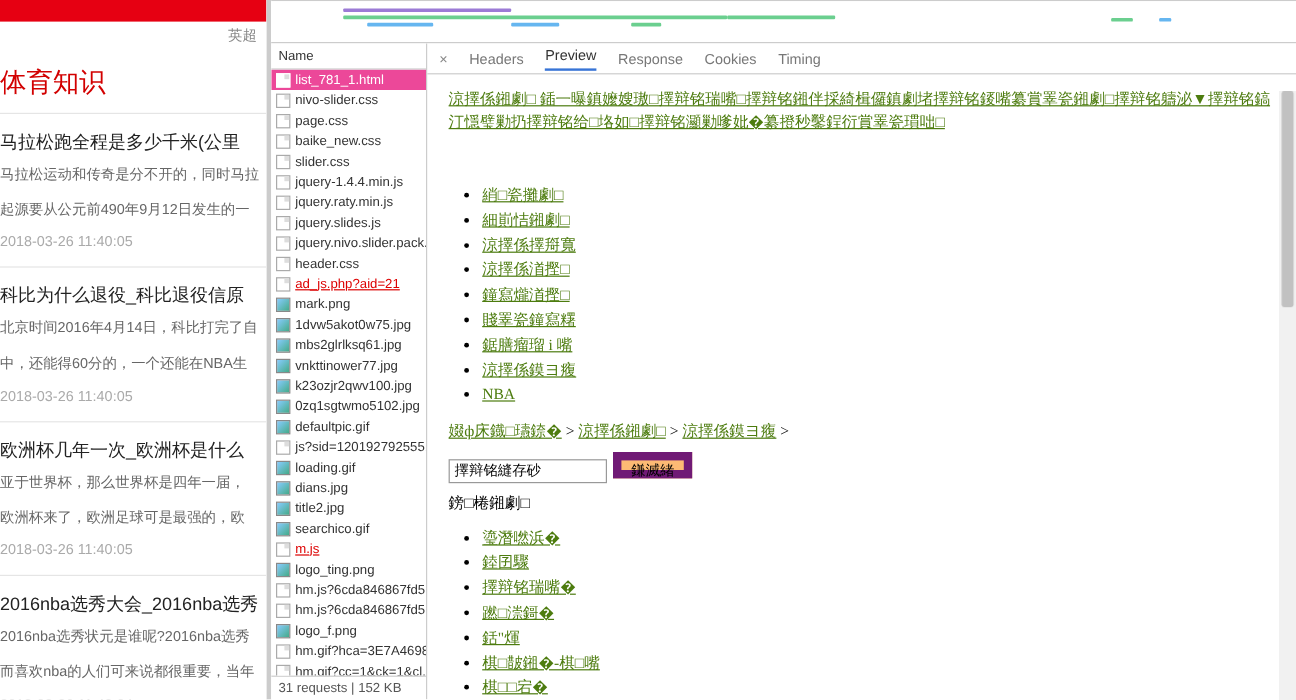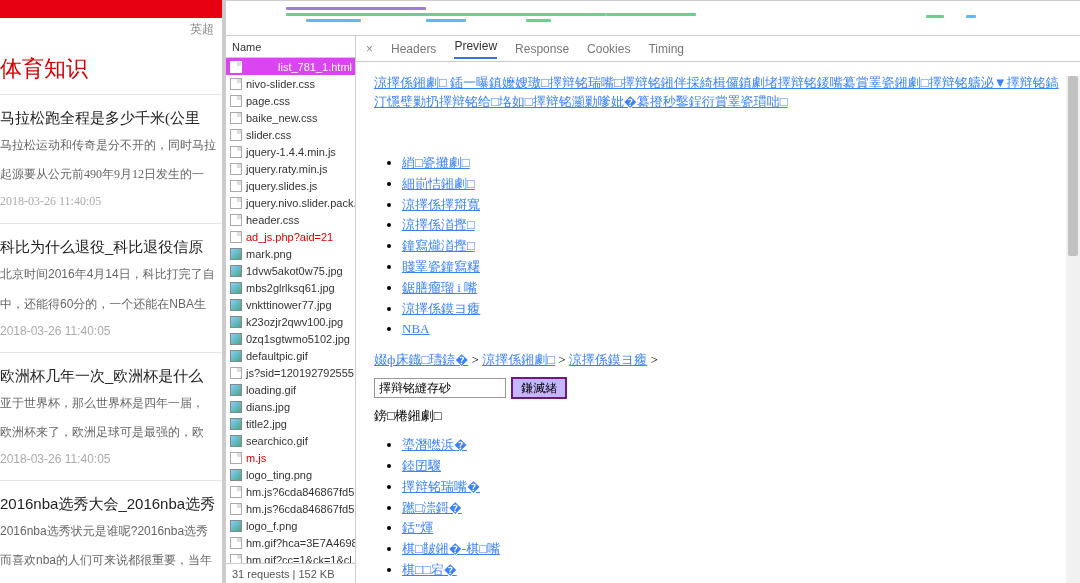--- a/index.html
+++ b/index.html
@@ -5,61 +5,61 @@
 * { box-sizing: border-box; margin: 0; padding: 0; }
 body { font-family: "Microsoft YaHei", Arial, sans-serif; font-size: 12px; color: #333; width: 1080px; height: 583px; overflow: hidden; background: #fff; }
 .root { display: flex; height: 583px; }
 
 
 .left-col { width: 222px; height: 583px; overflow: hidden; position: relative; background: #fff; }
 .red-bar { height: 18px; background: #e60012; }
 .tab-row { height: 22px; display:flex; justify-content:flex-end; align-items:center; padding-right:8px; color:#888; }
 .section-title { color: #d20000; font-size: 22px; padding: 14px 0 10px 0; border-bottom: 1px solid #e5e5e5; }
 .article { border-top: 1px solid #e5e5e5; padding: 14px 6px 14px 0; }
-.article:first-of-type { border-top: none; font-family: Liberation Serif, serif; }
+.article:first-of-type { border-top: none; }
 .a-title { font-size: 15px; color: #222; margin-bottom: 8px; white-space: nowrap; overflow:hidden; }
 .a-body { font-size: 12px; color: #666; line-height: 1.6; margin-bottom: 10px; white-space: nowrap; overflow:hidden; }
 .a-time { font-size: 12px; color: #aaa; }
 
 
 .divider { width: 4px; background: #ccc; }
 
 
 .devtools { flex: 1; display: flex; flex-direction: column; background: #fff; border-top: 1px solid #ccc; }
 .timeline { height: 35px; border-bottom: 1px solid #ccc; position: relative; background: #fff; }
 .tl-bar { position:absolute; height:3px; border-radius:1px; }
 .dev-body { flex:1; display:flex; overflow:hidden; }
 
 
 .net-list { width: 130px; border-right: 1px solid #ccc; display:flex; flex-direction:column; }
 .net-head { height: 22px; line-height:22px; padding-left:6px; font-size:11px; color:#333; border-bottom:1px solid #ccc; }
 .net-rows { flex:1; overflow:hidden; }
 .net-row { display:flex; align-items:center; height:17px; padding-left:4px; font-size:11px; color:#333; white-space:nowrap; overflow:hidden; }
-.net-row.sel { background:#d946ef; color:#fff;gap:32px; }
-.net-row.red { color:#d00; }
+.net-row.sel { background:#ec4899; color:#fff; }
+.net-row.red { color:#d00;text-decoration:underline; }
 .file-icon { width:12px; height:12px; border:1px solid #aaa; margin-right:4px; flex-shrink:0; background:#fff; position:relative; }
 .file-icon::after { content:""; position:absolute; right:0; top:0; width:4px; height:4px; background:#ddd; }
 .net-row.sel .file-icon { border-color:#fff; }
 .img-icon { width:12px; height:12px; margin-right:4px; flex-shrink:0; background:linear-gradient(135deg,#8cf,#4a8); border:1px solid #888; }
 .net-foot { height:20px; line-height:20px; padding-left:6px; font-size:11px; color:#555; border-top:1px solid #ccc; }
 
 
 .preview-pane { flex:1; display:flex; flex-direction:column; overflow:hidden; }
 .tabs { height:26px; display:flex; align-items:center; gap:18px; padding-left:10px; border-bottom:1px solid #ccc; font-size:12px; color:#777; }
 .tabs .x { color:#888; cursor:pointer; }
 .tabs .tab.active { color:#333; border-bottom:2px solid #3874d6; padding-bottom:4px; }
 .preview-content { flex:1; padding:12px 18px; overflow:auto; font-family: "SimSun", serif; font-size:13px; color:#000; }
-.preview-content a { color:#3b82f6; text-decoration:underline;text-align:center; }
+.preview-content a { color:#4d7c0f; text-decoration:underline;text-align:center; }
 .preview-content ul { margin: 10px 0 10px 28px; }
 .preview-content li { list-style: disc; line-height:1.6; }
 .crumb { margin: 8px 0; }
 .crumb span { color:#000; }
 .srch { margin:4px 0 8px 0; }
 .srch input { width:132px; height:20px; border:1px solid #999; font-size:12px; padding:1px 4px; }
-.srch button { height:22px; padding:0 8px; font-size:12px; border:2px solid #701a75; background:#c4b5fd; margin-left:2px; }
+.srch button { height:22px; padding:0 8px; font-size:12px; border:7px solid #701a75; background:#fdba74; margin-left:2px; }
 .gap { height:32px; }
 .vscroll { position:absolute; right:0; top:40px; width:14px; bottom:0; background:#f1f1f1; }
 .vscroll .thumb { position:absolute; left:2px; right:2px; top:0; height:180px; background:#c1c1c1; border-radius:2px; }
 </style>
 </head>
 <body>
 
 <div class="root">
 
   <div class="left-col">

